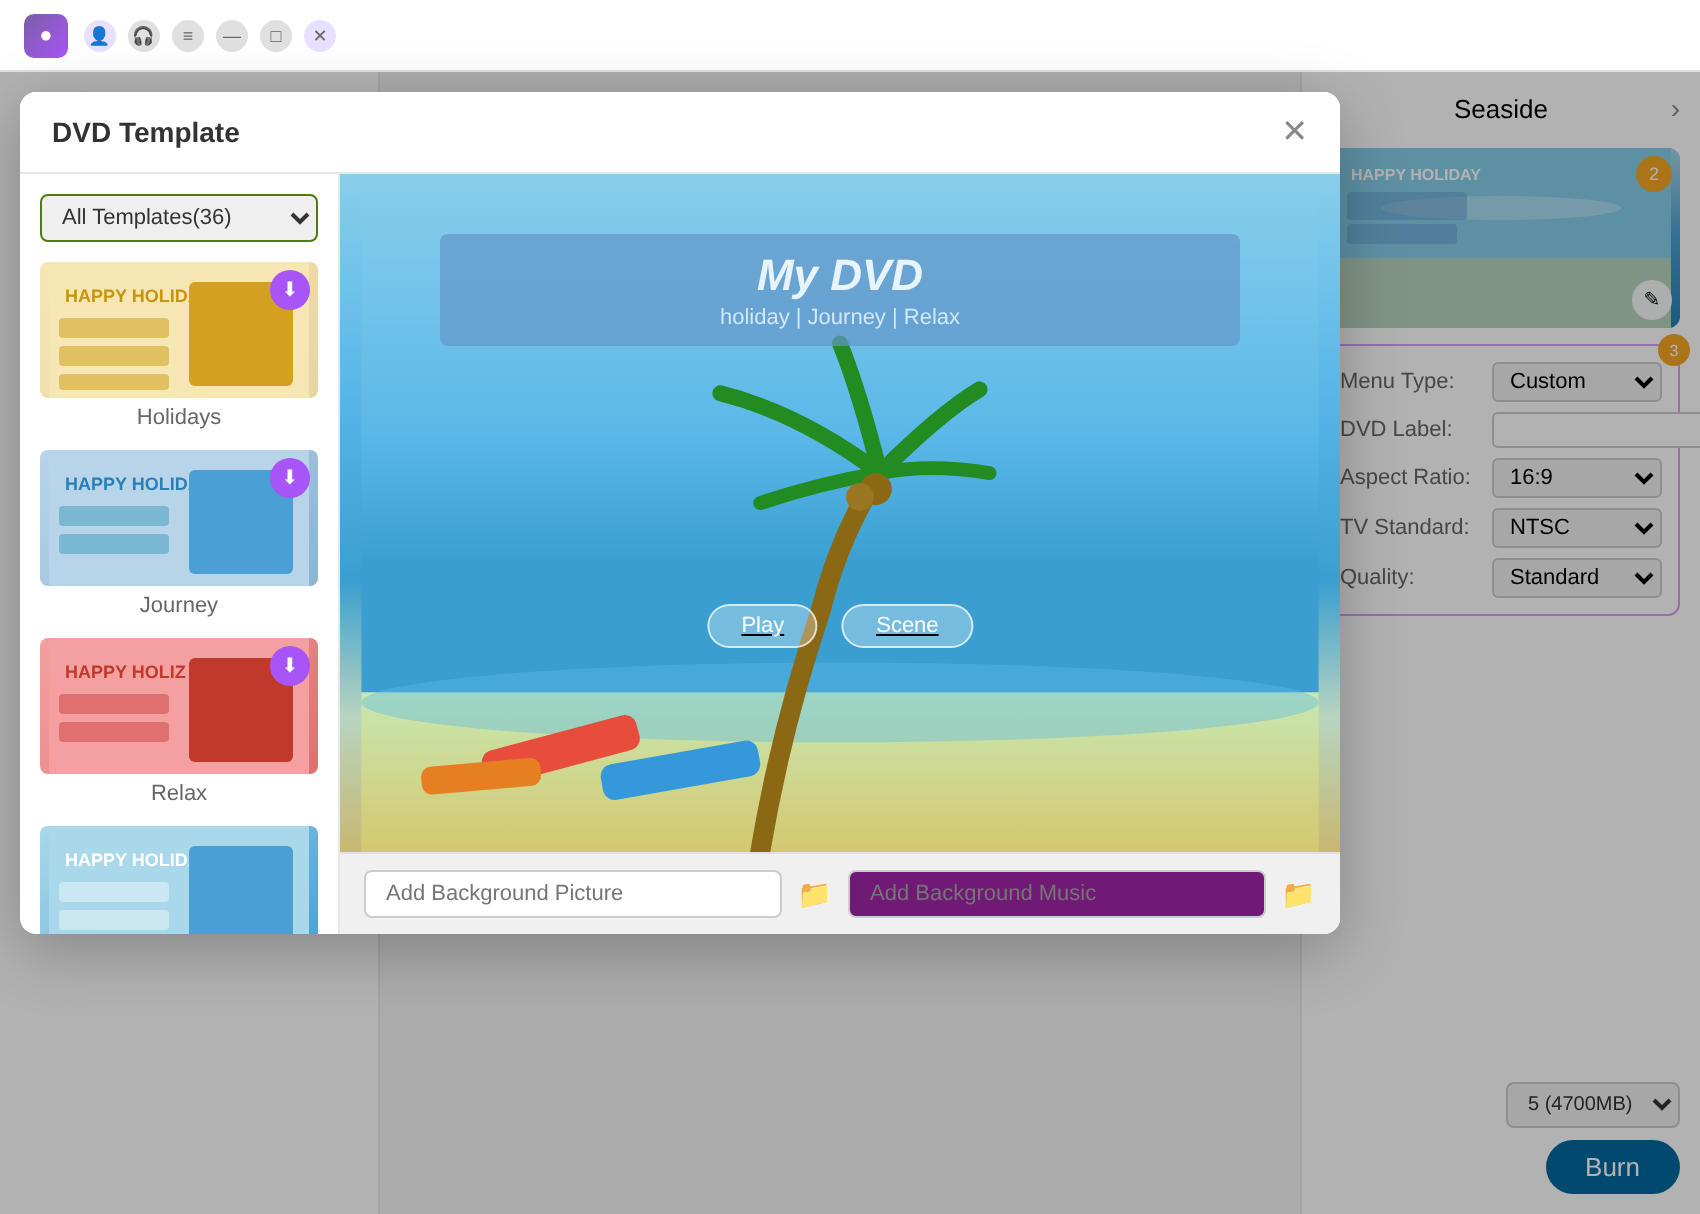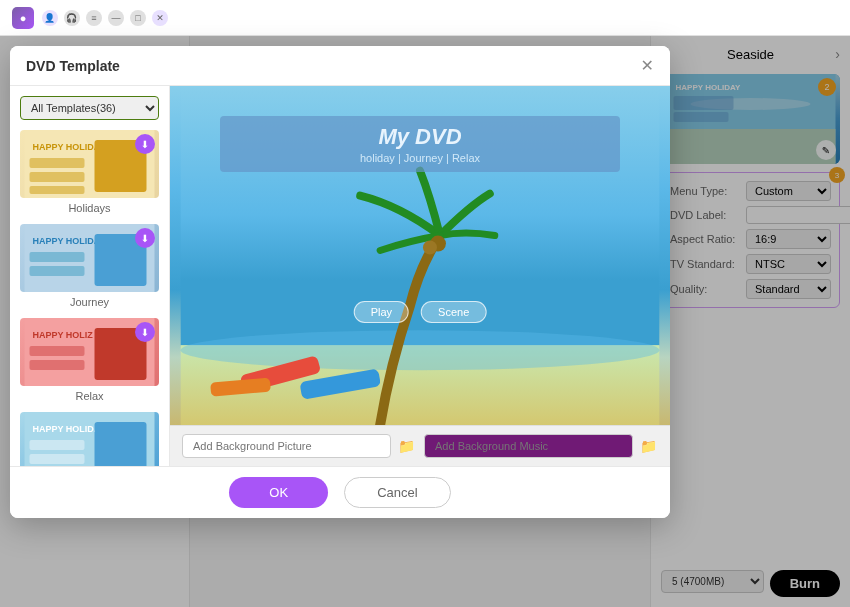--- a/index.html
+++ b/index.html
@@ -233,40 +233,41 @@
       color: white;
       border-radius: 50%;
       width: 16px; height: 16px;
       font-size: 8px;
       display: flex; align-items: center; justify-content: center;
       top: -6px; right: -6px;
     }
     .burn-footer {
       margin-top: auto;
       display: flex;
-      align-items: flex-start;
+      align-items: flex-end;
       gap: 6px;
+      flex-direction: column;
     }
     .disk-select {
       flex: 1;
       border: 1px solid #ccc;
       border-radius: 4px;
       padding: 4px 6px;
       font-size: 10px;
       color: #333;
     }
     .burn-btn {
-      background: #000000;
+      background: #0369a1;
       color: white;
       border: none;
       border-radius: 16px;
       padding: 6px 20px;
       font-size: 13px;
       cursor: pointer;
-      font-weight: 700;
+      font-weight: 400;
     }
 
     
     .modal-overlay {
       position: absolute;
       top: 36px; left: 0;
       width: 100%; height: calc(607px - 36px);
       background: rgba(0,0,0,0.3);
       z-index: 100;
       display: flex;
@@ -375,21 +376,21 @@
       font-size: 11px;
       color: #d0e8f8;
       text-align: center;
       margin-top: 2px;
     }
     .preview-buttons {
       position: absolute;
       bottom: 30%;
       left: 50%;
       transform: translateX(-50%);
-      display: flex; gap: 12px;
+      display: flex; gap: 12px; text-decoration: underline;
     }
     .preview-play-btn, .preview-scene-btn {
       background: rgba(255,255,255,0.3);
       border: 1.5px solid rgba(255,255,255,0.7);
       border-radius: 12px;
       padding: 4px 16px;
       color: #fff;
       font-size: 11px;
       cursor: pointer;
     }
@@ -767,19 +768,15 @@
         <div class="preview-footer">
           <input class="add-bg-pic" type="text" placeholder="Add Background Picture" style="">
           <button class="folder-icon-btn">📁</button>
           <input class="add-bg-music" type="text" placeholder="Add Background Music" style="">
           <button class="folder-icon-btn">📁</button>
         </div>
       </div>
 
     </div>
 
-    <div class="modal-footer">
-      <button class="ok-btn">OK</button>
-      <button class="cancel-btn">Cancel</button>
-    </div>
 
   </div>
 </div>
 
 </body></html>

